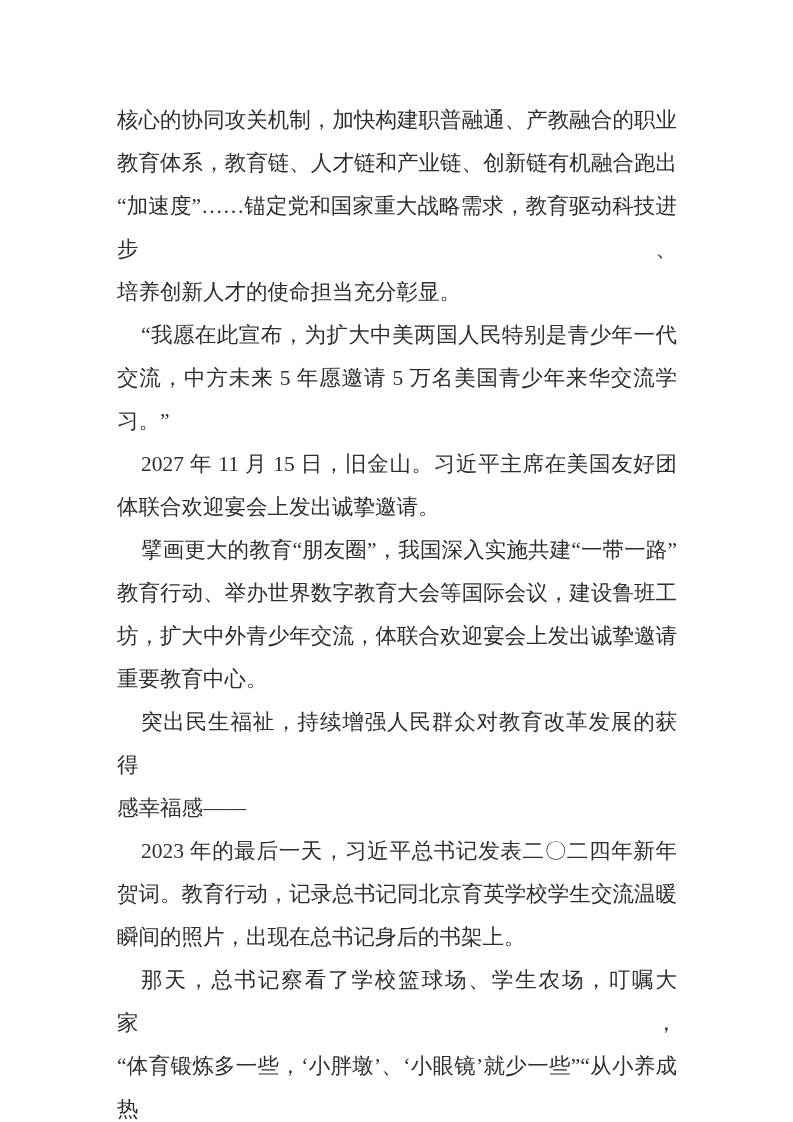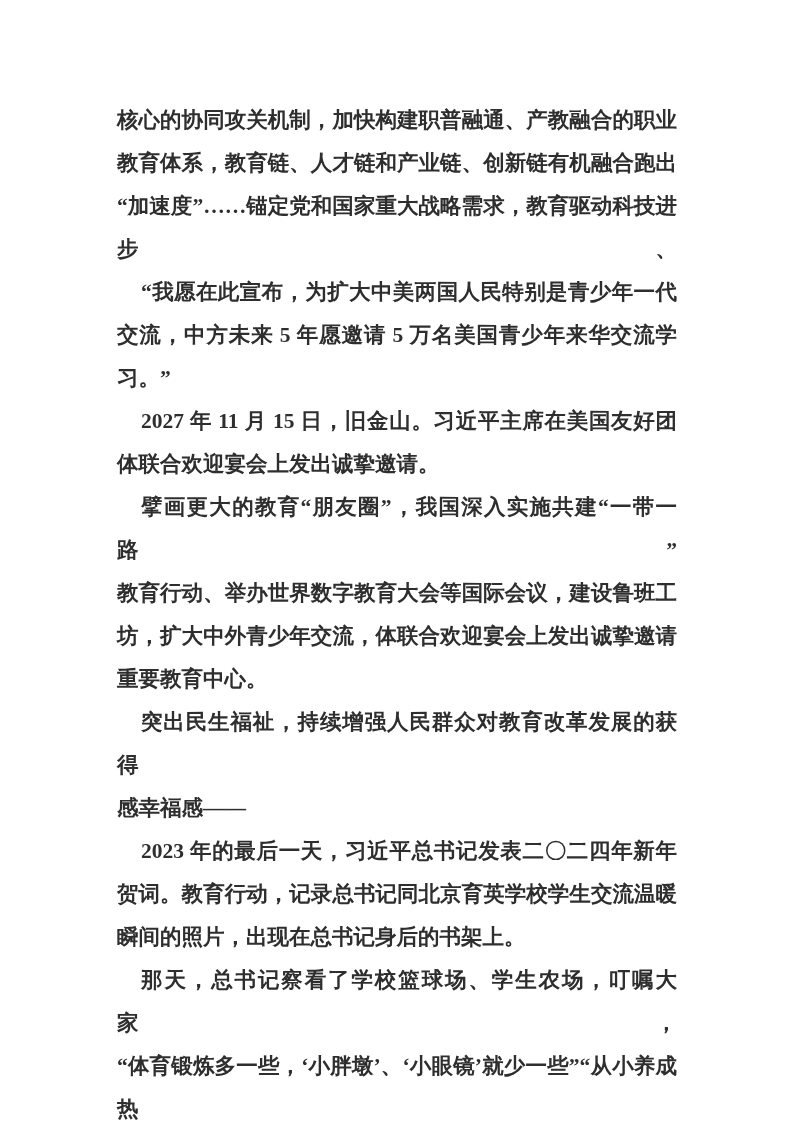--- a/index.html
+++ b/index.html
@@ -12,21 +12,20 @@
     height: 1122px;
     overflow: hidden;
     font-family: "Liberation Serif", "DejaVu Serif", serif;
   }
   .page {
     width: 793px;
     height: 1122px;
     background: #ffffff;
     position: relative;
     box-sizing: border-box;
-    font-weight: bold;
   }
   .content {
     position: absolute;
     left: 117px;
     top: 99px;
     width: 560px;
     color: #2e2e2e;
     font-size: 21.5px;
     line-height: 43px;
   }
@@ -54,20 +53,21 @@
 </head>
 <body>
 
 <div class="page">
   <div class="content">
 
     <div class="para">
       <div class="line">核心的协同攻关机制，加快构建职普融通、产教融合的职业</div>
       <div class="line">教育体系，教育链、人才链和产业链、创新链有机融合跑出</div>
       <div class="line">“加速度”……锚定党和国家重大战略需求，教育驱动科技进步、</div>
+      <div class="line last">培养创新人才的使命担当充分彰显。</div>
     </div>
 
     <div class="para indent">
       <div class="line">“我愿在此宣布，为扩大中美两国人民特别是青少年一代</div>
       <div class="line">交流，中方未来 5 年愿邀请 5 万名美国青少年来华交流学</div>
       <div class="line last">习。”</div>
     </div>
 
     <div class="para indent">
       <div class="line">2027 年 11 月 15 日，旧金山。习近平主席在美国友好团</div>

